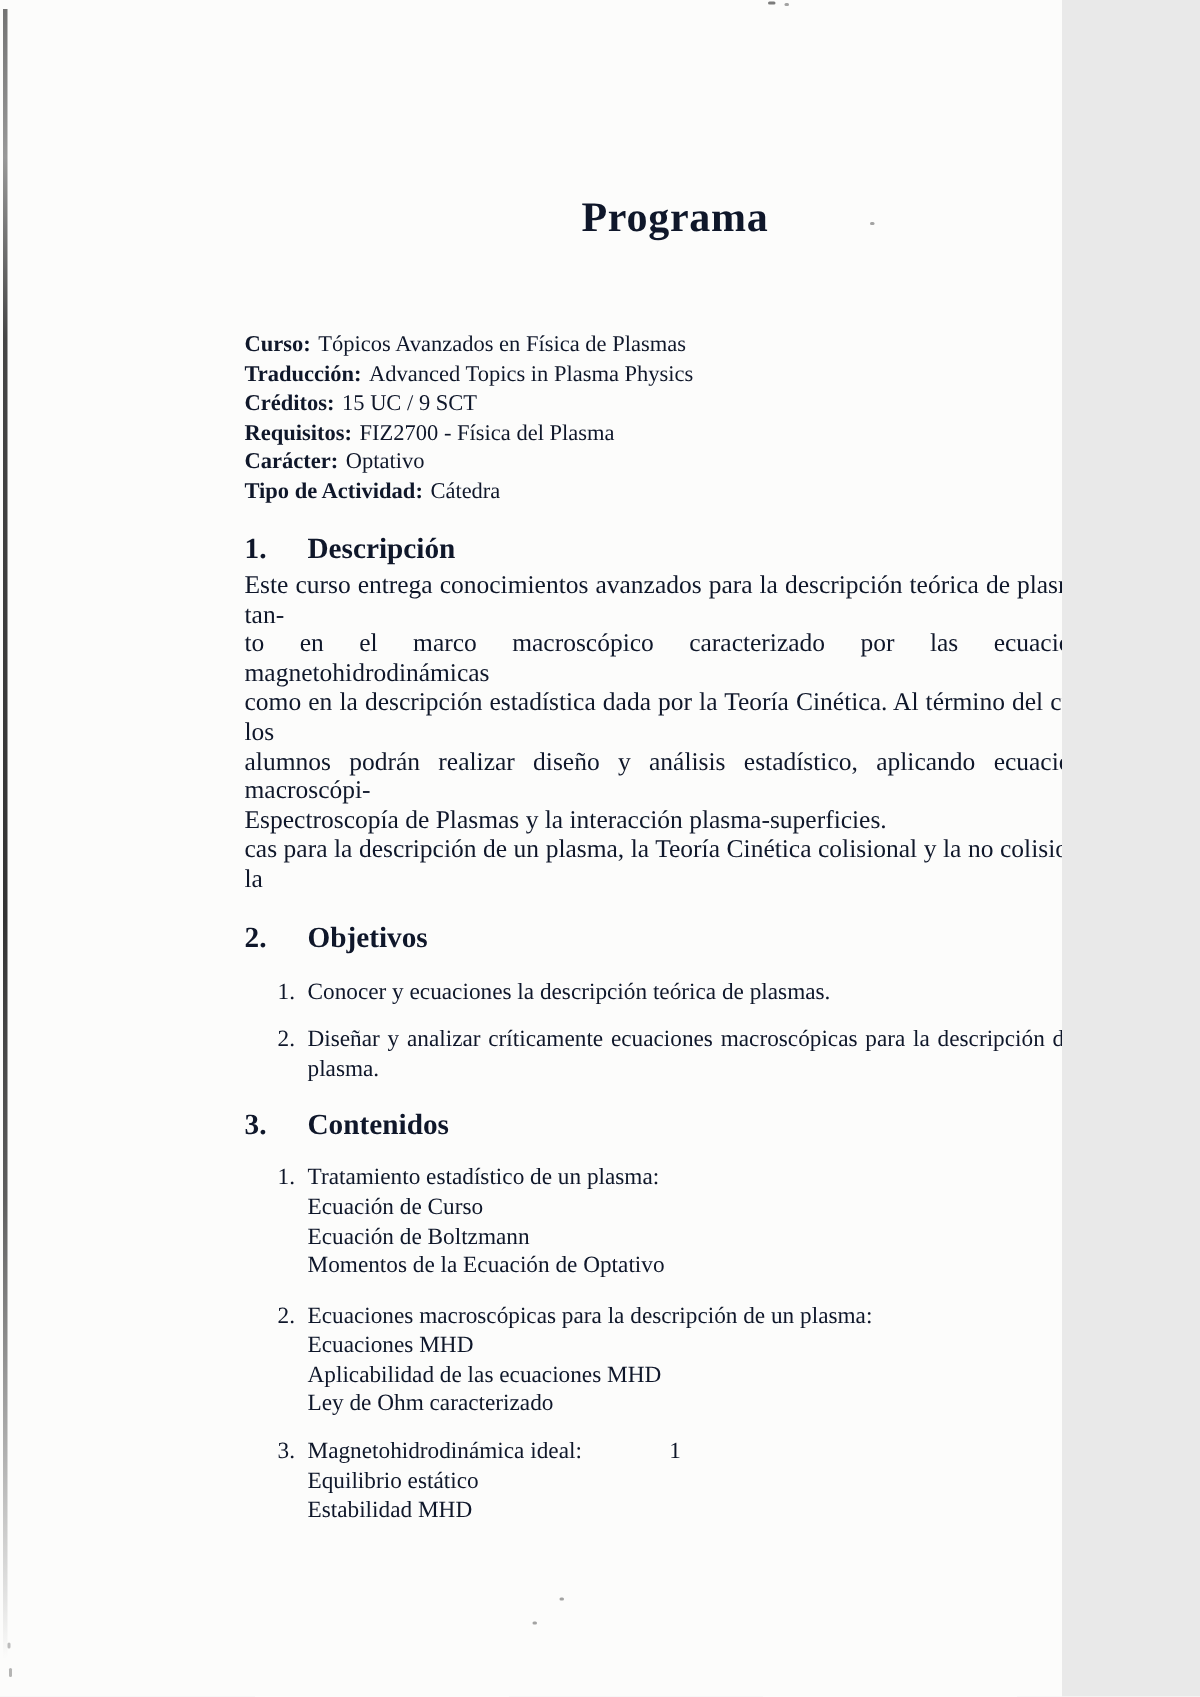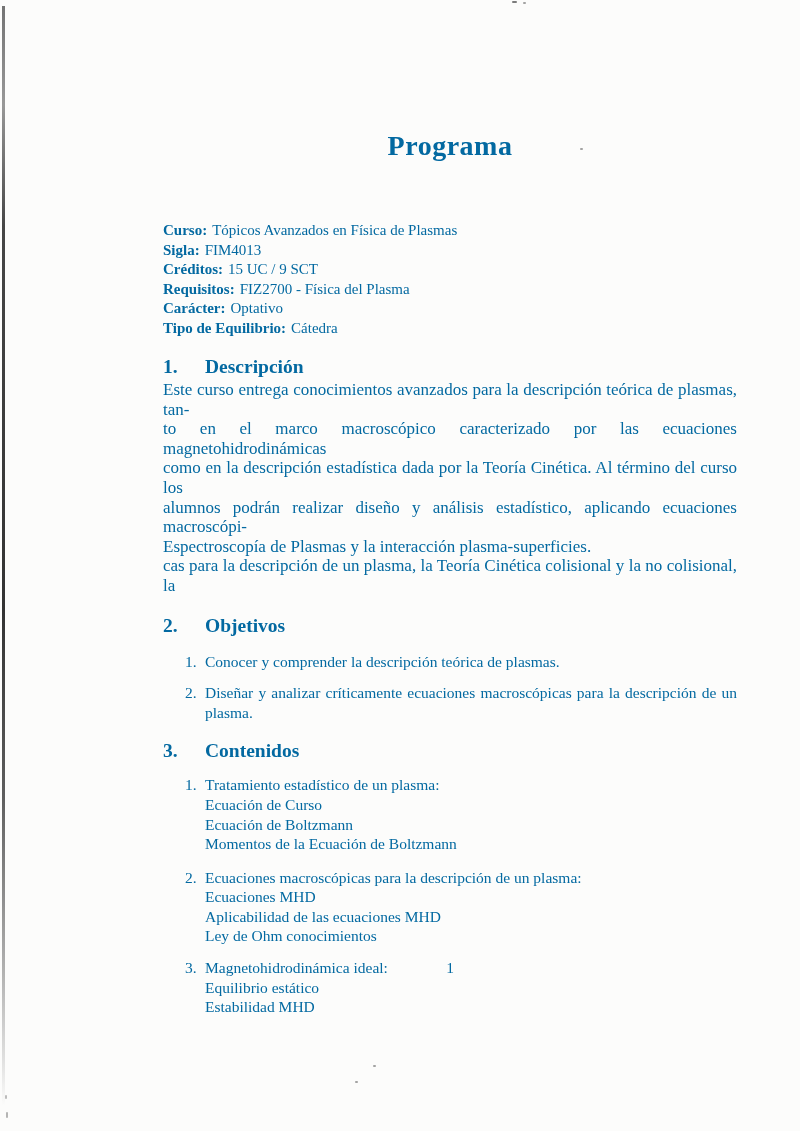--- a/index.html
+++ b/index.html
@@ -3,23 +3,23 @@
 <meta charset="utf-8">
 <style>
   html,body { margin:0; padding:0; }
   body {
     width:800px; height:1131px;
     background:#e9e9e9;
     font-family:"Liberation Serif","DejaVu Serif",serif;
   }
   .page {
     position:relative;
-    width:800px; height:1131px;
+    width:708px; height:1131px;
     background:#fcfcfb;
-    color:#0369a1;
+    color:#0f172a;
     overflow:hidden;
   }
   
   .scan-line {
     position:absolute; left:2px; top:6px; width:3px; height:1100px;
     background:linear-gradient(to bottom,
       rgba(70,70,70,.75) 0%,
       rgba(70,70,70,.55) 9%,
       rgba(50,50,50,.9) 20%,
       rgba(40,40,40,.95) 55%,
@@ -107,33 +107,33 @@
 
   <div class="content">
 
     <div class="doc-title">Programa</div>
 
     <div class="course-info">
       <div class="info-line">
         <span class="field-label">Curso:</span><span>Tópicos Avanzados en Física de Plasmas</span>
       </div>
       <div class="info-line">
-        <span class="field-label">Sigla:</span><span>FIM4013</span>
+        <span class="field-label">Traducción:</span><span>Advanced Topics in Plasma Physics</span>
       </div>
       <div class="info-line">
         <span class="field-label">Créditos:</span><span>15 UC / 9 SCT</span>
       </div>
       <div class="info-line">
         <span class="field-label">Requisitos:</span><span>FIZ2700 - Física del Plasma</span>
       </div>
       <div class="info-line">
         <span class="field-label">Carácter:</span><span>Optativo</span>
       </div>
       <div class="info-line">
-        <span class="field-label">Tipo de Equilibrio:</span><span>Cátedra</span>
+        <span class="field-label">Tipo de Actividad:</span><span>Cátedra</span>
       </div>
     </div>
 
     <div class="section-heading sh1">
       <span class="section-number">1.</span>
       <span>Descripción</span>
     </div>
 
     <div class="para">
       <div class="jline">Este curso entrega conocimientos avanzados para la descripción teórica de plasmas, tan-</div>
@@ -144,49 +144,49 @@
       <div class="jline">cas para la descripción de un plasma, la Teoría Cinética colisional y la no colisional, la</div>
     </div>
 
     <div class="section-heading sh2">
       <span class="section-number">2.</span>
       <span>Objetivos</span>
     </div>
 
     <div class="enum-item mt13">
       <span class="enum-number">1.</span>
-      <div class="enum-body">Conocer y comprender la descripción teórica de plasmas.</div>
+      <div class="enum-body">Conocer y ecuaciones la descripción teórica de plasmas.</div>
     </div>
     <div class="enum-item mt12">
       <span class="enum-number">2.</span>
       <div class="enum-body">Diseñar y analizar críticamente ecuaciones macroscópicas para la descripción de un plasma.</div>
     </div>
 
     <div class="section-heading sh3">
       <span class="section-number">3.</span>
       <span>Contenidos</span>
     </div>
 
     <div class="enum-item mt11">
       <span class="enum-number">1.</span>
       <div class="enum-body">
         <div class="lead">Tratamiento estadístico de un plasma:</div>
         <div class="subline">Ecuación de Curso</div>
         <div class="subline">Ecuación de Boltzmann</div>
-        <div class="subline">Momentos de la Ecuación de Boltzmann</div>
+        <div class="subline">Momentos de la Ecuación de Optativo</div>
       </div>
     </div>
 
     <div class="enum-item mt14">
       <span class="enum-number">2.</span>
       <div class="enum-body">
         <div class="lead">Ecuaciones macroscópicas para la descripción de un plasma:</div>
         <div class="subline">Ecuaciones MHD</div>
         <div class="subline">Aplicabilidad de las ecuaciones MHD</div>
-        <div class="subline">Ley de Ohm conocimientos</div>
+        <div class="subline">Ley de Ohm caracterizado</div>
       </div>
     </div>
 
     <div class="enum-item mt12">
       <span class="enum-number">3.</span>
       <div class="enum-body">
         <div class="lead">Magnetohidrodinámica ideal:</div>
         <div class="subline">Equilibrio estático</div>
         <div class="subline">Estabilidad MHD</div>
       </div>

